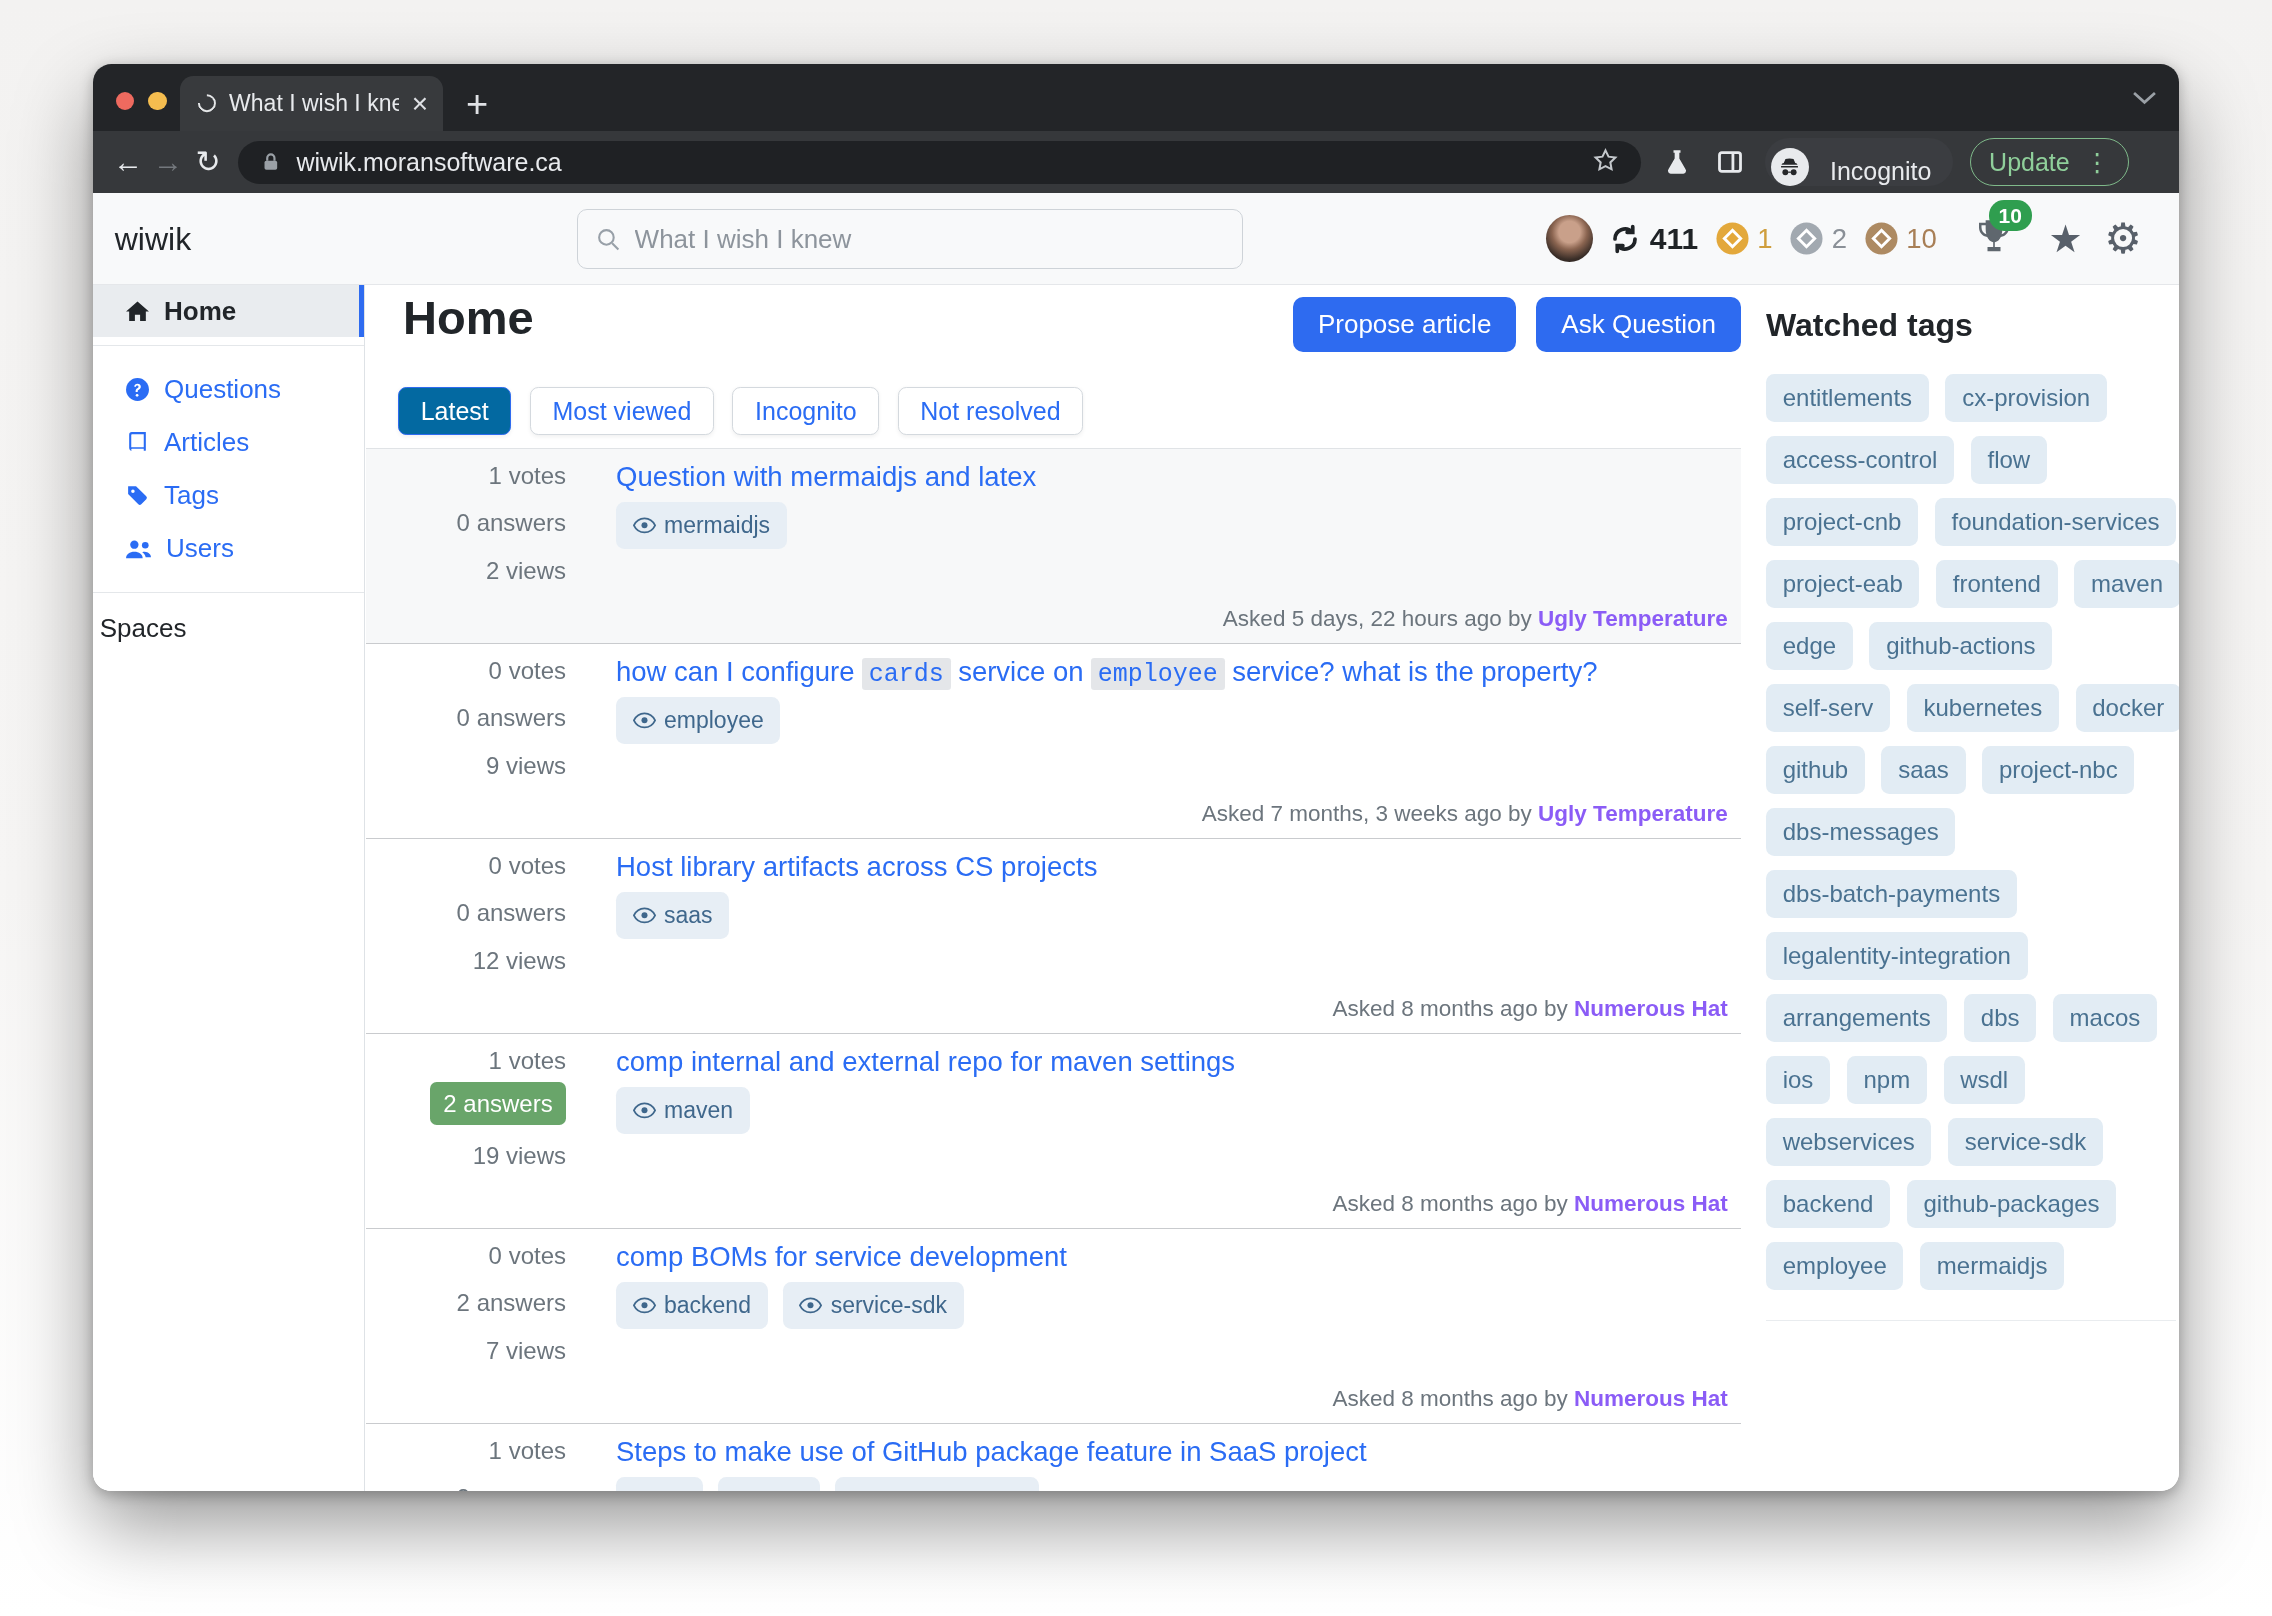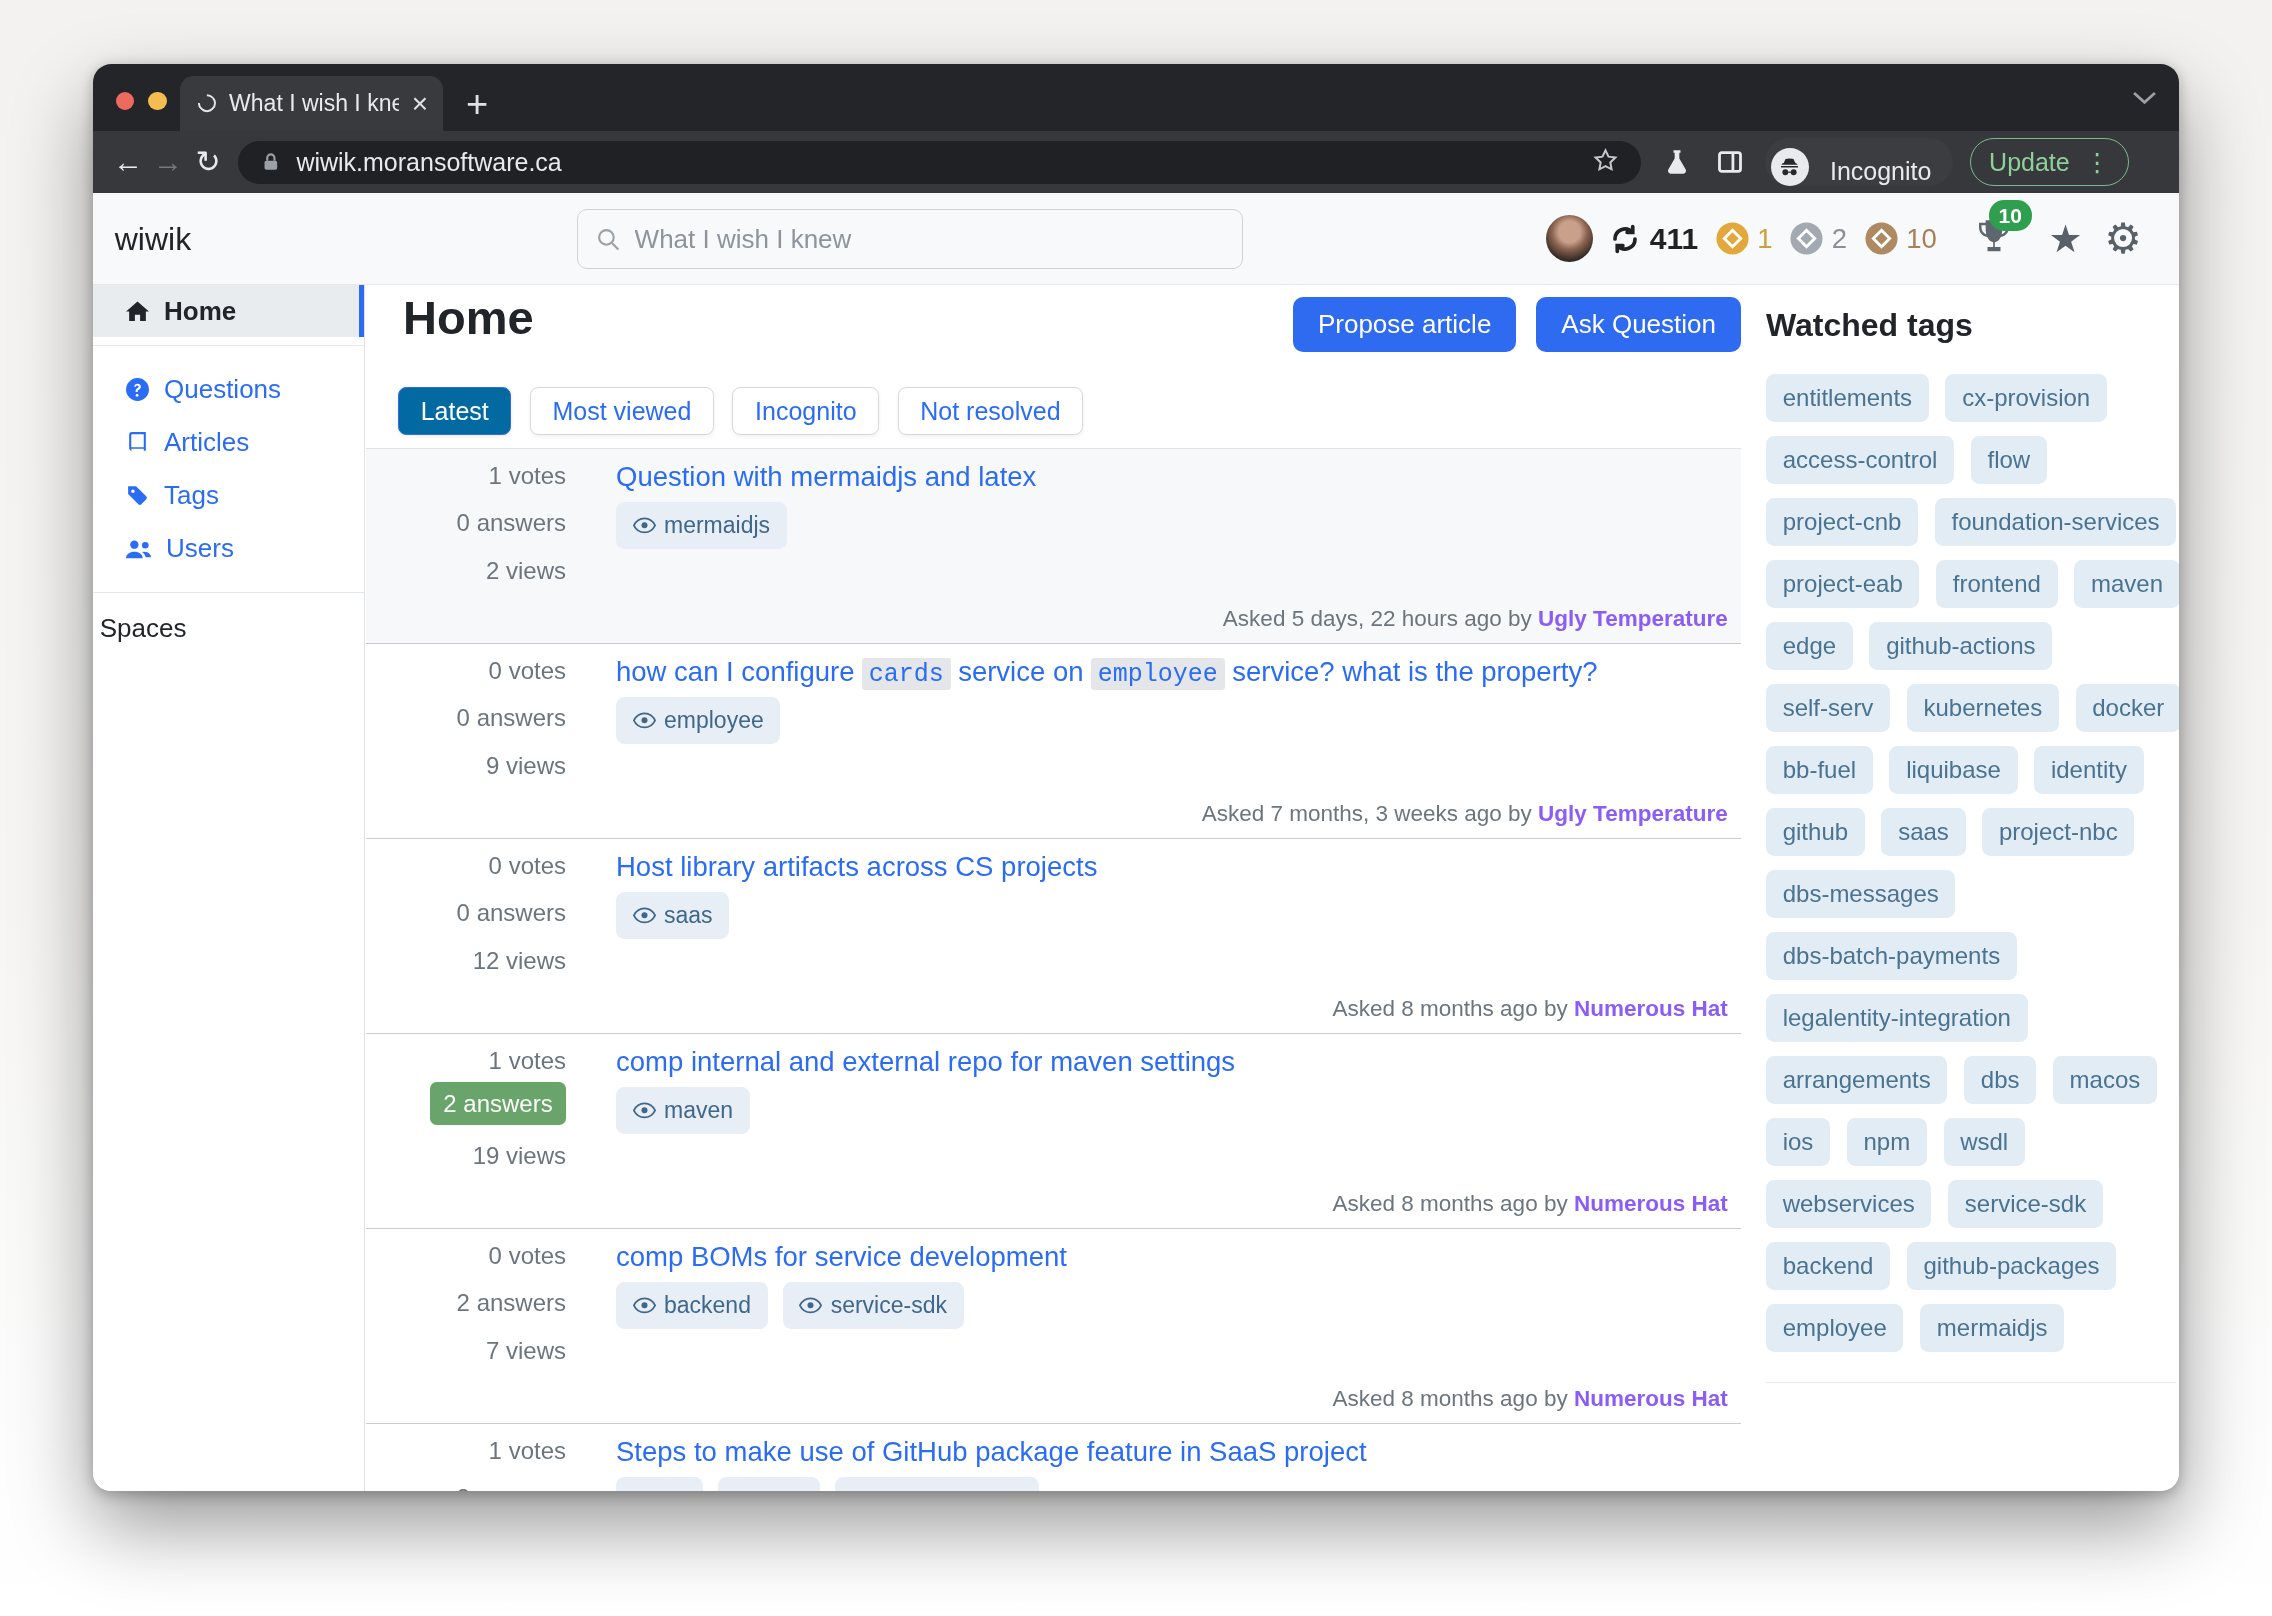--- a/index.html
+++ b/index.html
@@ -462,25 +462,20 @@
             <div class="tag-row">
               <span class="w-tag">edge</span>
               <span class="w-tag">github-actions</span>
             </div>
             <div class="tag-row">
               <span class="w-tag">self-serv</span>
               <span class="w-tag">kubernetes</span>
               <span class="w-tag">docker</span>
             </div>
             <div class="tag-row">
-              <span class="w-tag">bb-fuel</span>
-              <span class="w-tag">liquibase</span>
-              <span class="w-tag">identity</span>
-            </div>
-            <div class="tag-row">
               <span class="w-tag">github</span>
               <span class="w-tag">saas</span>
               <span class="w-tag">project-nbc</span>
             </div>
             <div class="tag-row">
               <span class="w-tag">dbs-messages</span>
             </div>
             <div class="tag-row">
               <span class="w-tag">dbs-batch-payments</span>
             </div>

